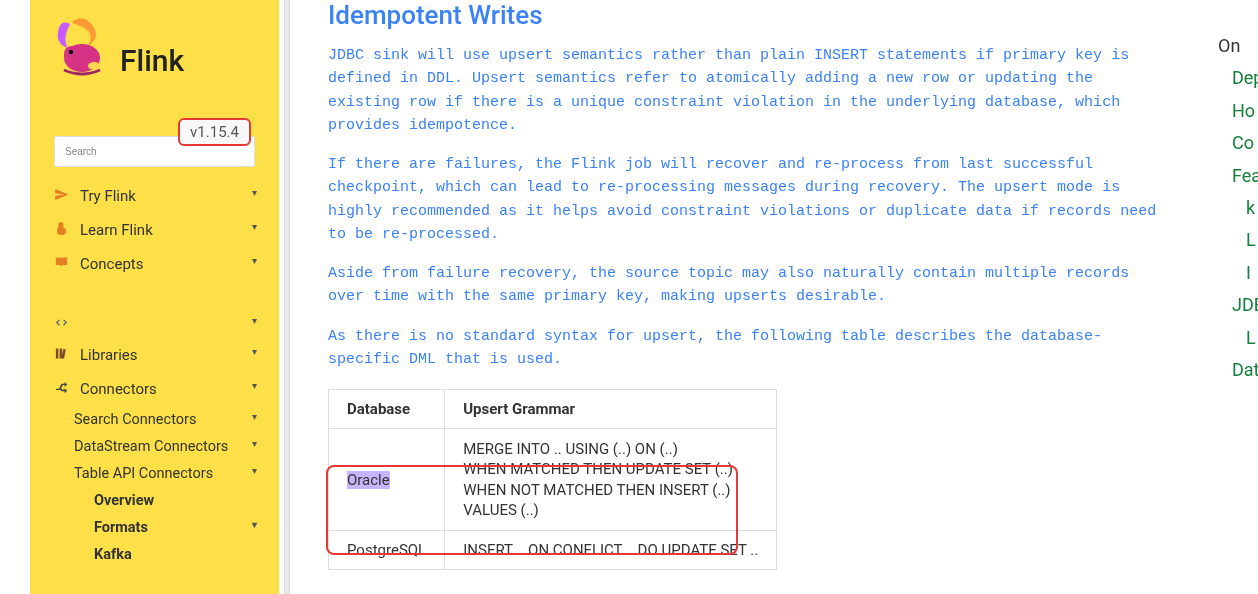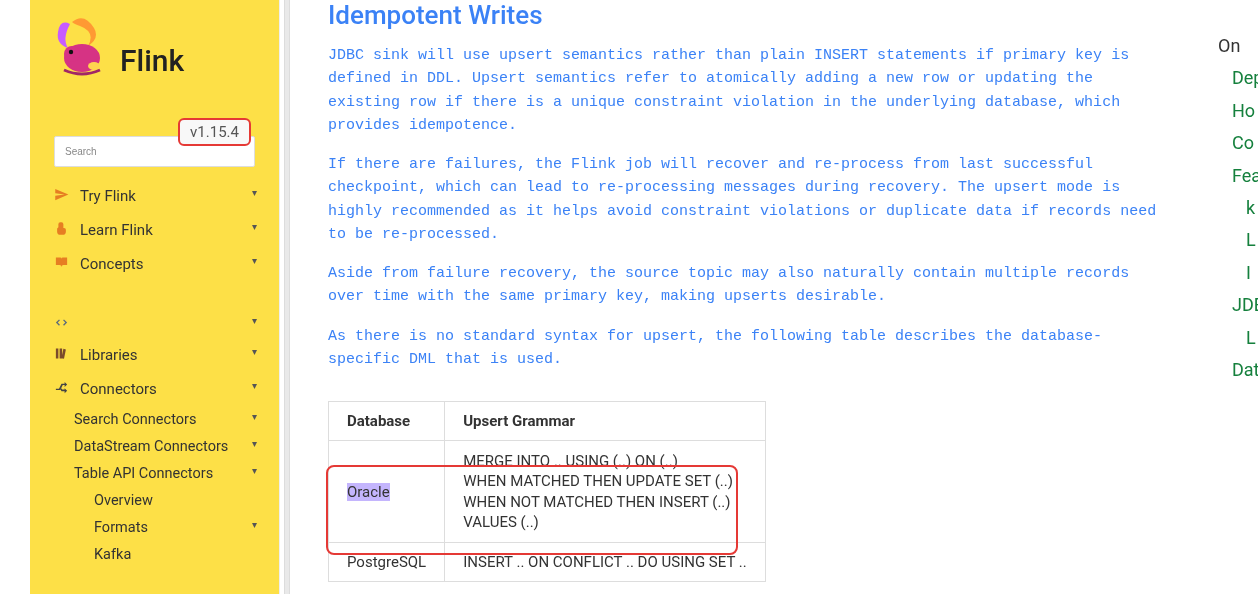--- a/index.html
+++ b/index.html
@@ -110,20 +110,21 @@
     right: 22px;
     font-size: 10px;
     color: #555;
   }
   .nav-subsub {
     padding: 5px 24px 5px 64px;
     color: #333;
     font-size: 14.5px;
     cursor: pointer;
     position: relative;
+    font-weight: bold;
   }
   .nav-subsub .caret {
     position: absolute;
     right: 22px;
     font-size: 10px;
     color: #555;
   }
   .main {
     position: absolute;
     left: 300px;
@@ -147,21 +148,21 @@
   }
   p.para {
     font-size: 15px;
     line-height: 1.55;
     color: #3b82f6;
     margin-bottom: 16px;
     font-family: Liberation Mono, monospace;
   }
   table.dml {
     border-collapse: collapse;
-    margin-top: 14px;
+    margin-top: 2px;
     margin-bottom: 10px;
     font-size: 15px;
   }
   table.dml th, table.dml td {
     border: 1px solid #ddd;
     padding: 10px 18px;
     text-align: left;
     vertical-align: middle;
   }
   table.dml th {
@@ -340,21 +341,21 @@
             <div class="grammar-lines">
               <div>MERGE INTO .. USING (..) ON (..)</div>
               <div>WHEN MATCHED THEN UPDATE SET (..)</div>
               <div>WHEN NOT MATCHED THEN INSERT (..)</div>
               <div>VALUES (..)</div>
             </div>
           </td>
         </tr>
         <tr>
           <td>PostgreSQL</td>
-          <td>INSERT .. ON CONFLICT .. DO USING SET ..</td>
+          <td>INSERT .. ON CONFLICT .. DO UPDATE SET ..</td>
         </tr>
       </tbody>
     </table>
     <div class="annotation-box" style="left:-2px; top:78px; width:412px; height:90px;"></div>
   </div>
 
   <h2 class="big-title">JDBC Catalog</h2>
   
 </div>
 

